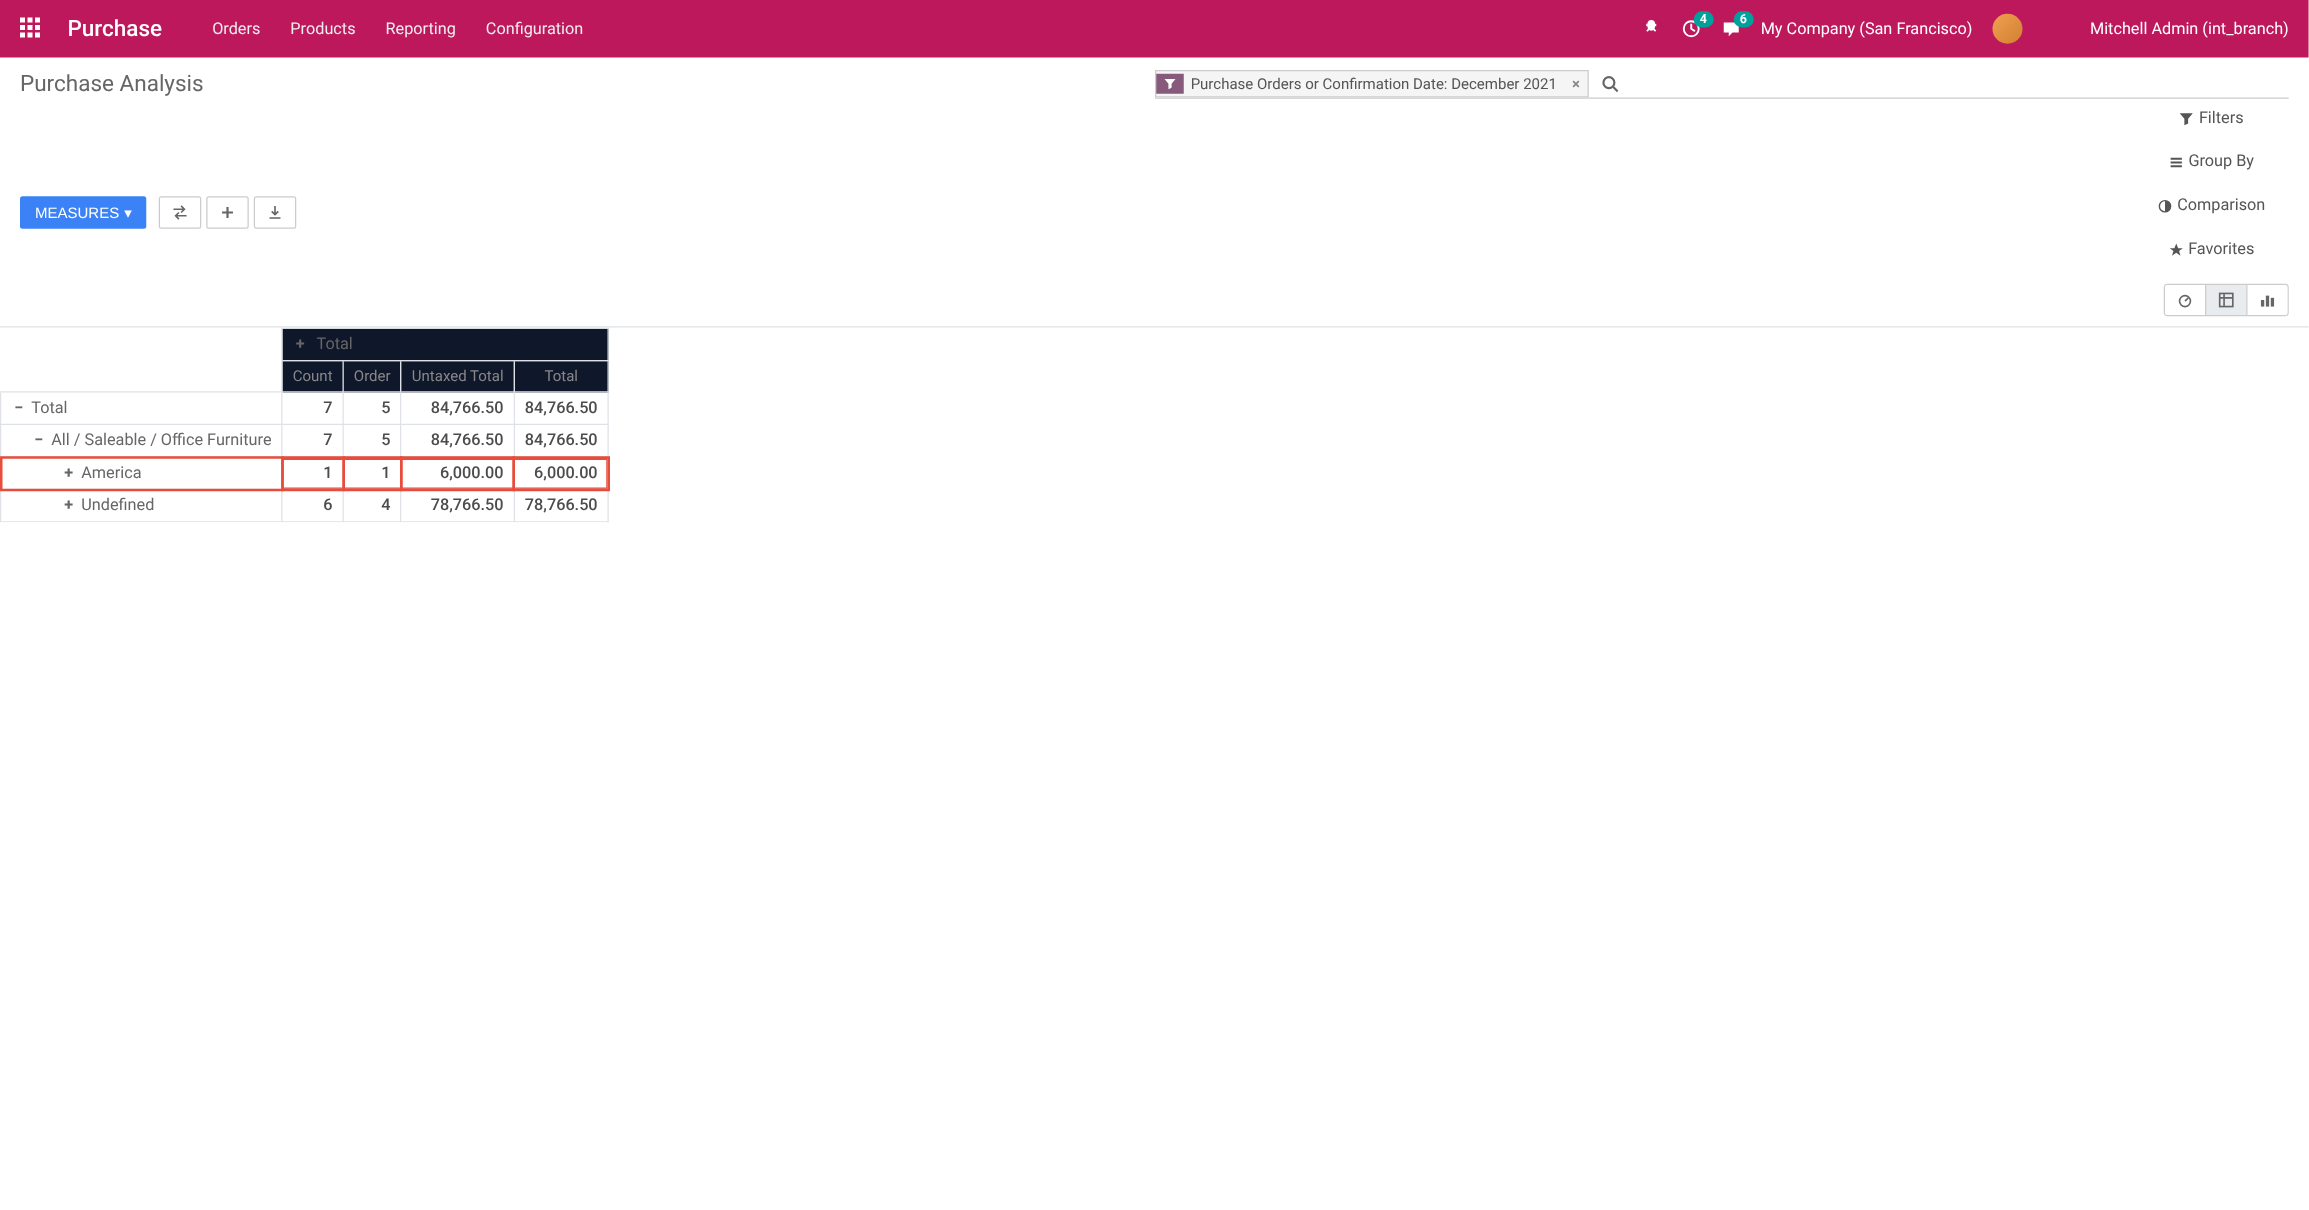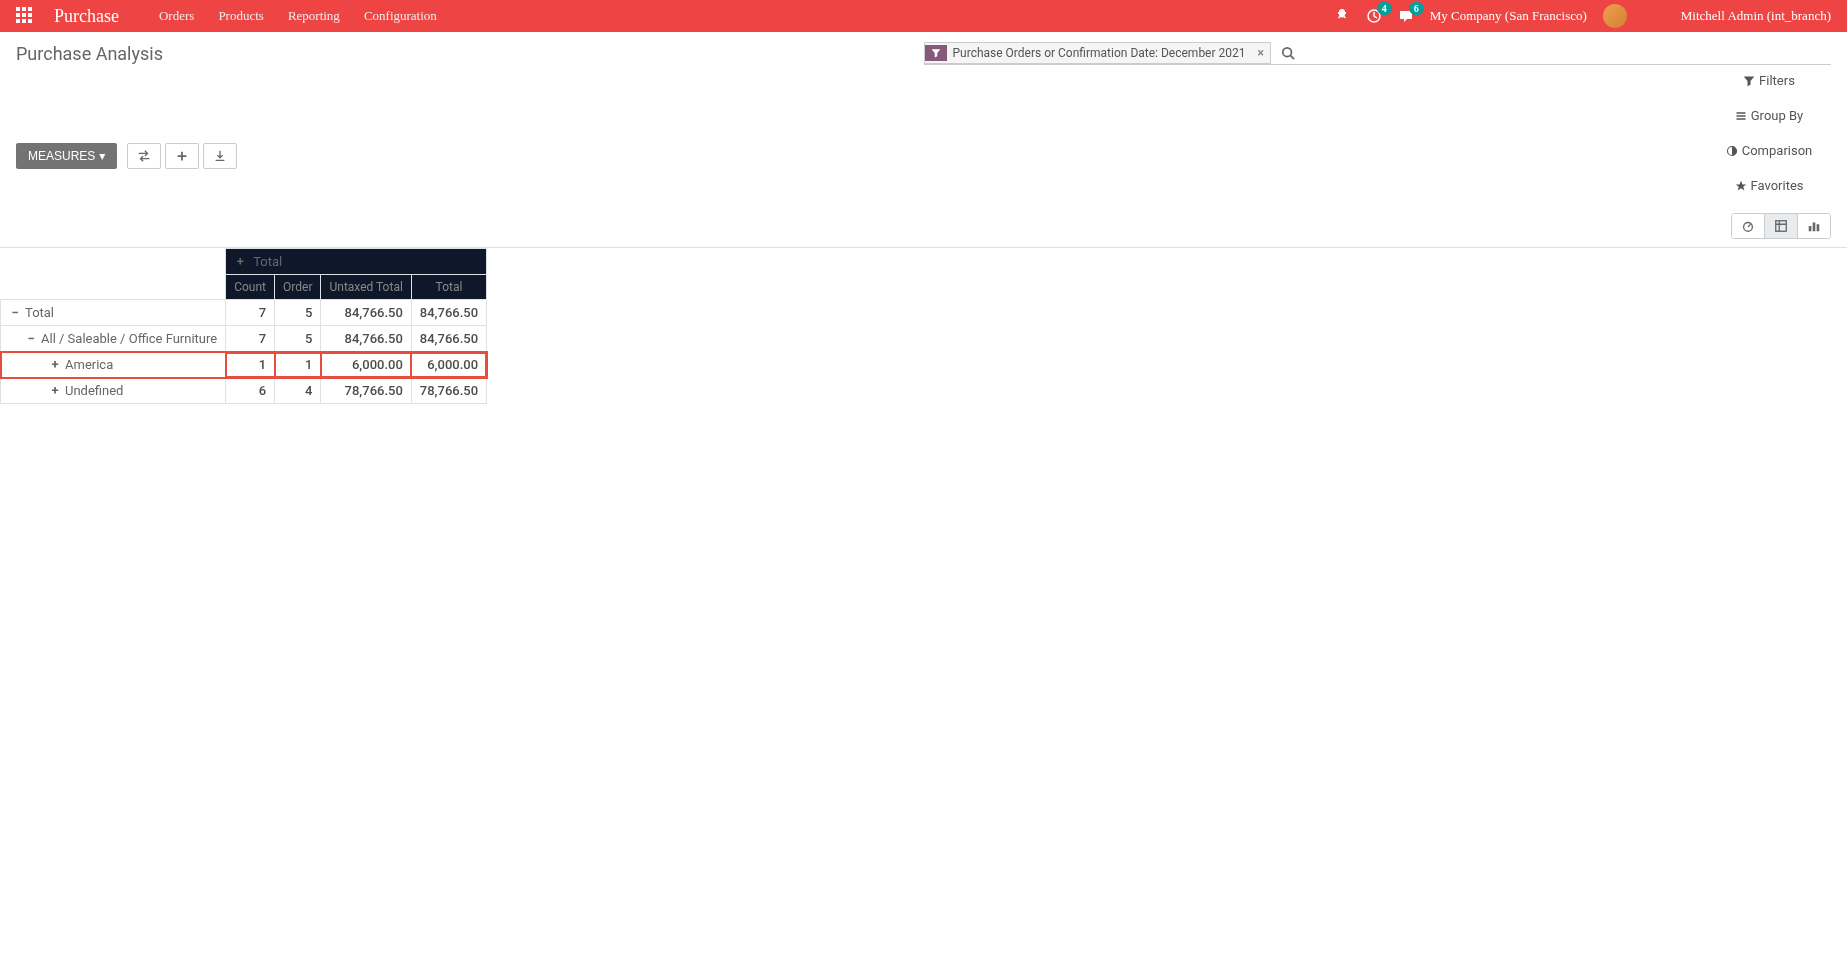--- a/index.html
+++ b/index.html
@@ -1,19 +1,19 @@
 <!DOCTYPE html>
 <html><head>
 <meta charset="utf-8">
 <style>
 * { margin: 0; padding: 0; box-sizing: border-box; }
 body { font-family: -apple-system, BlinkMacSystemFont, "Segoe UI", Roboto, "Helvetica Neue", Arial, sans-serif; font-size: 13px; color: #4c4c4c; background: #fff; }
 
 
-.topnav { background: #ef4444; height: 32px; display: flex; align-items: center; padding: 0 16px; color: #fff; font-family: Liberation Serif, serif; }
+.topnav { background: #be185d; height: 46px; display: flex; align-items: center; padding: 0 16px; color: #fff; }
 .apps-icon { width: 18px; height: 18px; display: grid; grid-template-columns: repeat(3, 4px); grid-template-rows: repeat(3, 4px); gap: 2px; margin-right: 20px; cursor: pointer; }
 .apps-icon span { background: #fff; width: 4px; height: 4px; }
 .brand { font-size: 18px; font-weight: 500; margin-right: 40px; }
 .nav-menu { display: flex; gap: 24px; }
 .nav-menu a { color: #eee; text-decoration: none; font-size: 13px; cursor: pointer; }
 .nav-right { margin-left: auto; display: flex; align-items: center; gap: 16px; }
 .badge-wrap { position: relative; cursor: pointer; }
 .badge { position: absolute; top: -6px; right: -10px; background: #00a09d; color: #fff; font-size: 10px; border-radius: 8px; padding: 1px 5px; font-weight: bold; }
 .avatar { width: 24px; height: 24px; border-radius: 50%; background: linear-gradient(135deg, #f0a050, #d08030); display: inline-block; vertical-align: middle; margin-right: 6px; }
 .user-block { display: flex; align-items: center; cursor: pointer; gap: 48px; }
@@ -24,21 +24,21 @@
 .page-title { font-size: 18px; color: #666; font-weight: 400; }
 .search-area { margin-left: auto; display: flex; align-items: center; border-bottom: 1px solid #ccc; width: 50%; }
 .facet { background: #f5f5f5; border: 1px solid #ccc; display: inline-flex; align-items: center; font-size: 12px; margin-right: 6px; }
 .facet-icon { background: #875a7b; color: #fff; padding: 3px 6px; }
 .facet-text { padding: 3px 6px; color: #555; }
 .facet-remove { padding: 3px 6px; color: #888; cursor: pointer; font-weight: bold; }
 .search-input { border: none; outline: none; flex: 1; padding: 4px; font-size: 13px; background: transparent; }
 .search-icon { color: #888; padding: 4px; cursor: pointer; }
 
 .cp-bottom { display: flex; align-items: center; padding-bottom: 8px; }
-.btn-measures { background: #737373; color: #fff; border: none; padding: 6px 12px; font-size: 12px; font-weight: 500; cursor: pointer; display: inline-flex; align-items: center; gap: 4px; border-radius: 2px; }
+.btn-measures { background: #3b82f6; color: #fff; border: none; padding: 6px 12px; font-size: 12px; font-weight: 500; cursor: pointer; display: inline-flex; align-items: center; gap: 4px; border-radius: 2px; }
 .toolbar-btns { display: flex; gap: 4px; margin-left: 10px; }
 .tbtn { background: #fff; border: 1px solid #ccc; padding: 5px 9px; cursor: pointer; color: #666; border-radius: 2px; }
 .filter-opts { margin-left: auto; display: flex; gap: 20px; align-items: center; flex-direction: column; }
 .filter-opt { color: #555; cursor: pointer; font-size: 13px; display: inline-flex; align-items: center; gap: 4px; }
 .view-switcher { margin-left: 24px; display: flex; border: 1px solid #ccc; border-radius: 3px; overflow: hidden; }
 .vbtn { padding: 5px 9px; cursor: pointer; color: #666; background: #fff; border: none; }
 .vbtn.active { background: #e9ecef; }
 .vbtn + .vbtn { border-left: 1px solid #ccc; }
 
 

